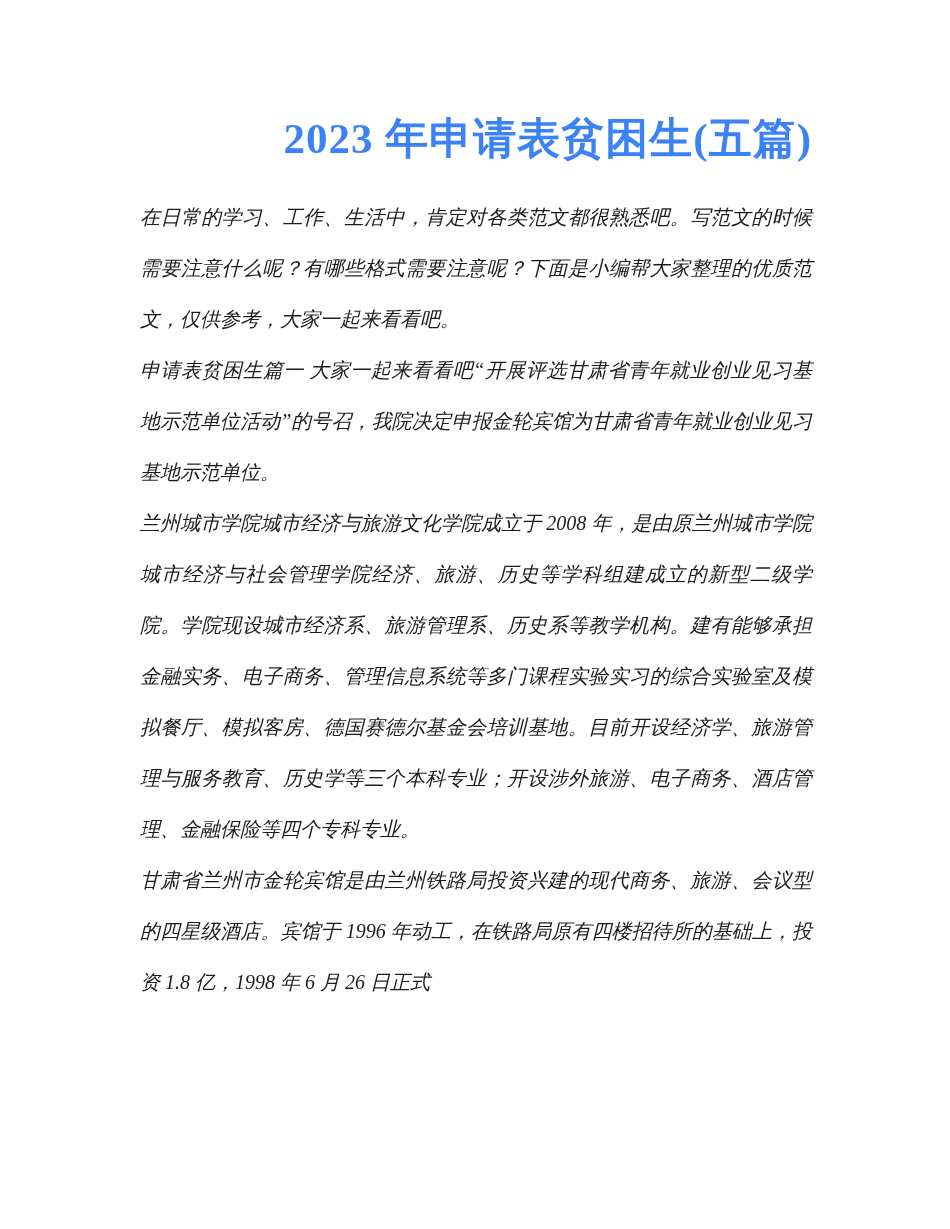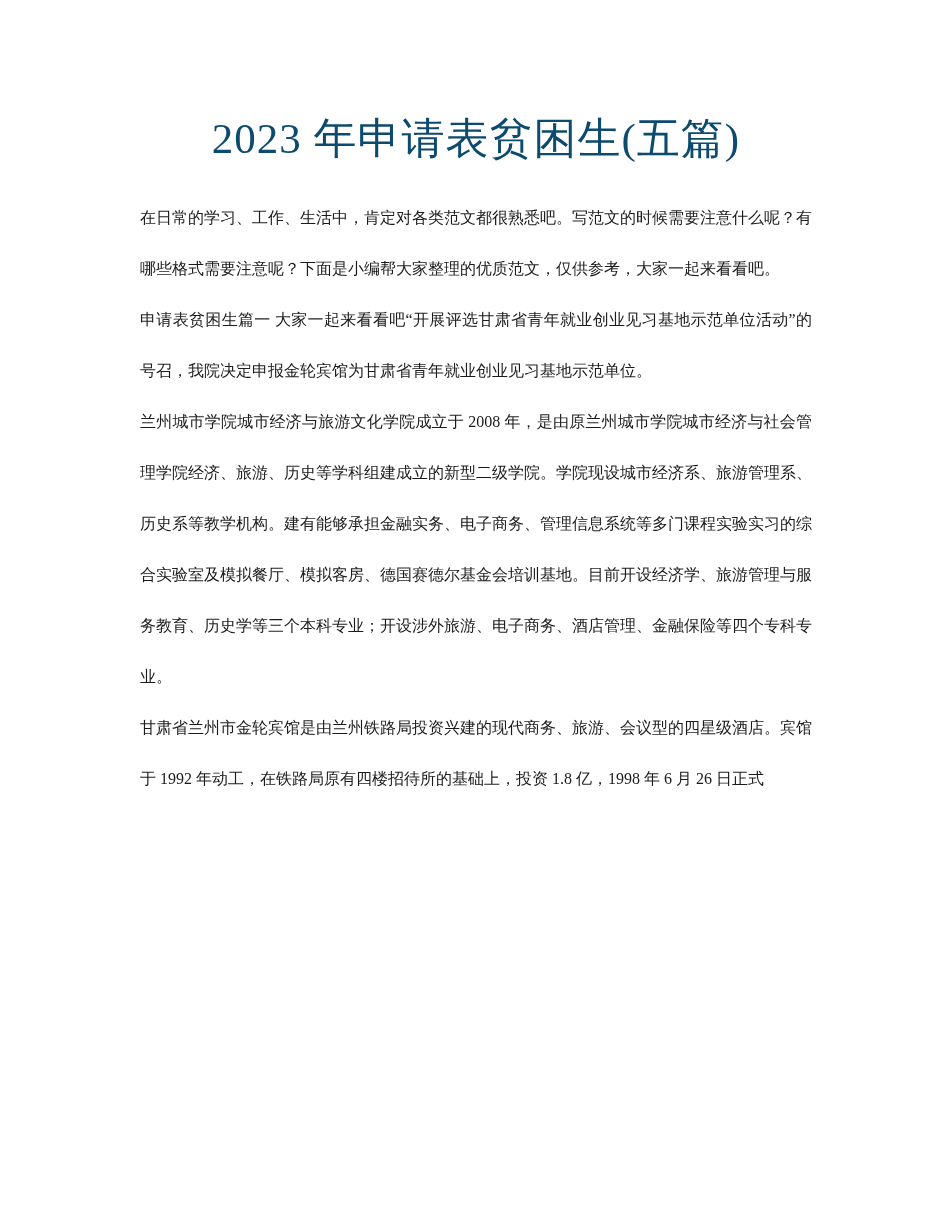--- a/index.html
+++ b/index.html
@@ -16,41 +16,42 @@
   }
   .doc-page {
     box-sizing: border-box;
     width: 950px;
     height: 1229px;
     padding: 112px 138px 0 140px;
     background: #ffffff;
   }
   .doc-title {
     font-size: 43px;
-    font-weight: normal;
+    font-weight: bold;
     line-height: 1.25;
     margin: 0 0 26px 0;
     letter-spacing: 1px;
-    color: #0c4a6e;
-    text-align: center;
+    color: #3b82f6;
+    text-align: right;
   }
   .doc-body {
-    font-size: 16px;
+    font-size: 20px;
     line-height: 51px;
     text-align: justify;
+    font-style: italic;
   }
   .doc-paragraph {
     margin: 0;
     word-break: break-all;
   }
 </style>
 </head>
 <body>
 
 <div class="doc-page">
   <h1 class="doc-title">2023 年申请表贫困生(五篇)</h1>
   <div class="doc-body">
     <p class="doc-paragraph">在日常的学习、工作、生活中，肯定对各类范文都很熟悉吧。写范文的时候需要注意什么呢？有哪些格式需要注意呢？下面是小编帮大家整理的优质范文，仅供参考，大家一起来看看吧。</p>
     <p class="doc-paragraph">申请表贫困生篇一 大家一起来看看吧“开展评选甘肃省青年就业创业见习基地示范单位活动”的号召，我院决定申报金轮宾馆为甘肃省青年就业创业见习基地示范单位。</p>
     <p class="doc-paragraph">兰州城市学院城市经济与旅游文化学院成立于 2008 年，是由原兰州城市学院城市经济与社会管理学院经济、旅游、历史等学科组建成立的新型二级学院。学院现设城市经济系、旅游管理系、历史系等教学机构。建有能够承担金融实务、电子商务、管理信息系统等多门课程实验实习的综合实验室及模拟餐厅、模拟客房、德国赛德尔基金会培训基地。目前开设经济学、旅游管理与服务教育、历史学等三个本科专业；开设涉外旅游、电子商务、酒店管理、金融保险等四个专科专业。</p>
-    <p class="doc-paragraph">甘肃省兰州市金轮宾馆是由兰州铁路局投资兴建的现代商务、旅游、会议型的四星级酒店。宾馆于 1992 年动工，在铁路局原有四楼招待所的基础上，投资 1.8 亿，1998 年 6 月 26 日正式</p>
+    <p class="doc-paragraph">甘肃省兰州市金轮宾馆是由兰州铁路局投资兴建的现代商务、旅游、会议型的四星级酒店。宾馆于 1996 年动工，在铁路局原有四楼招待所的基础上，投资 1.8 亿，1998 年 6 月 26 日正式</p>
   </div>
 </div>
 
 </body></html>

